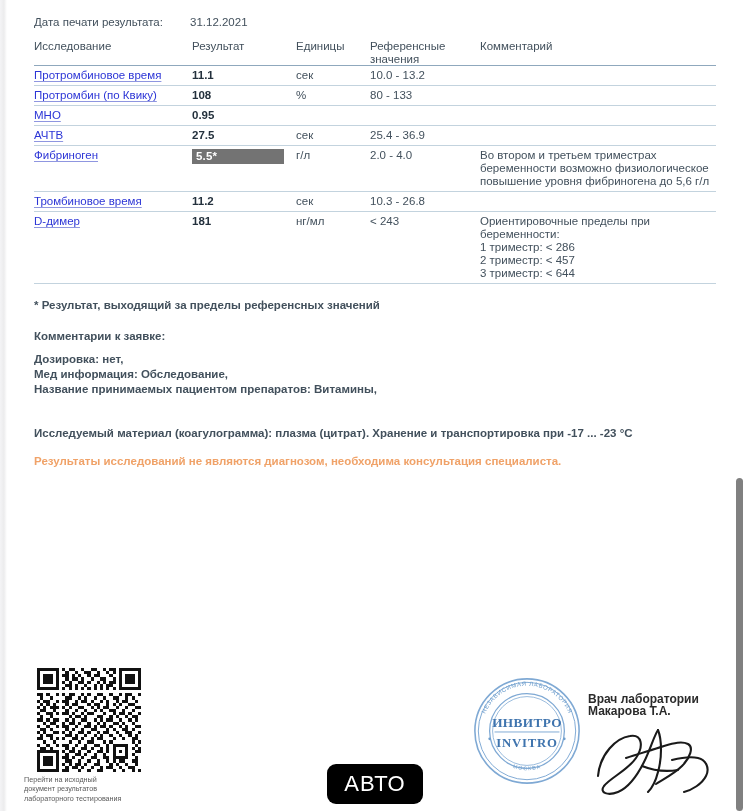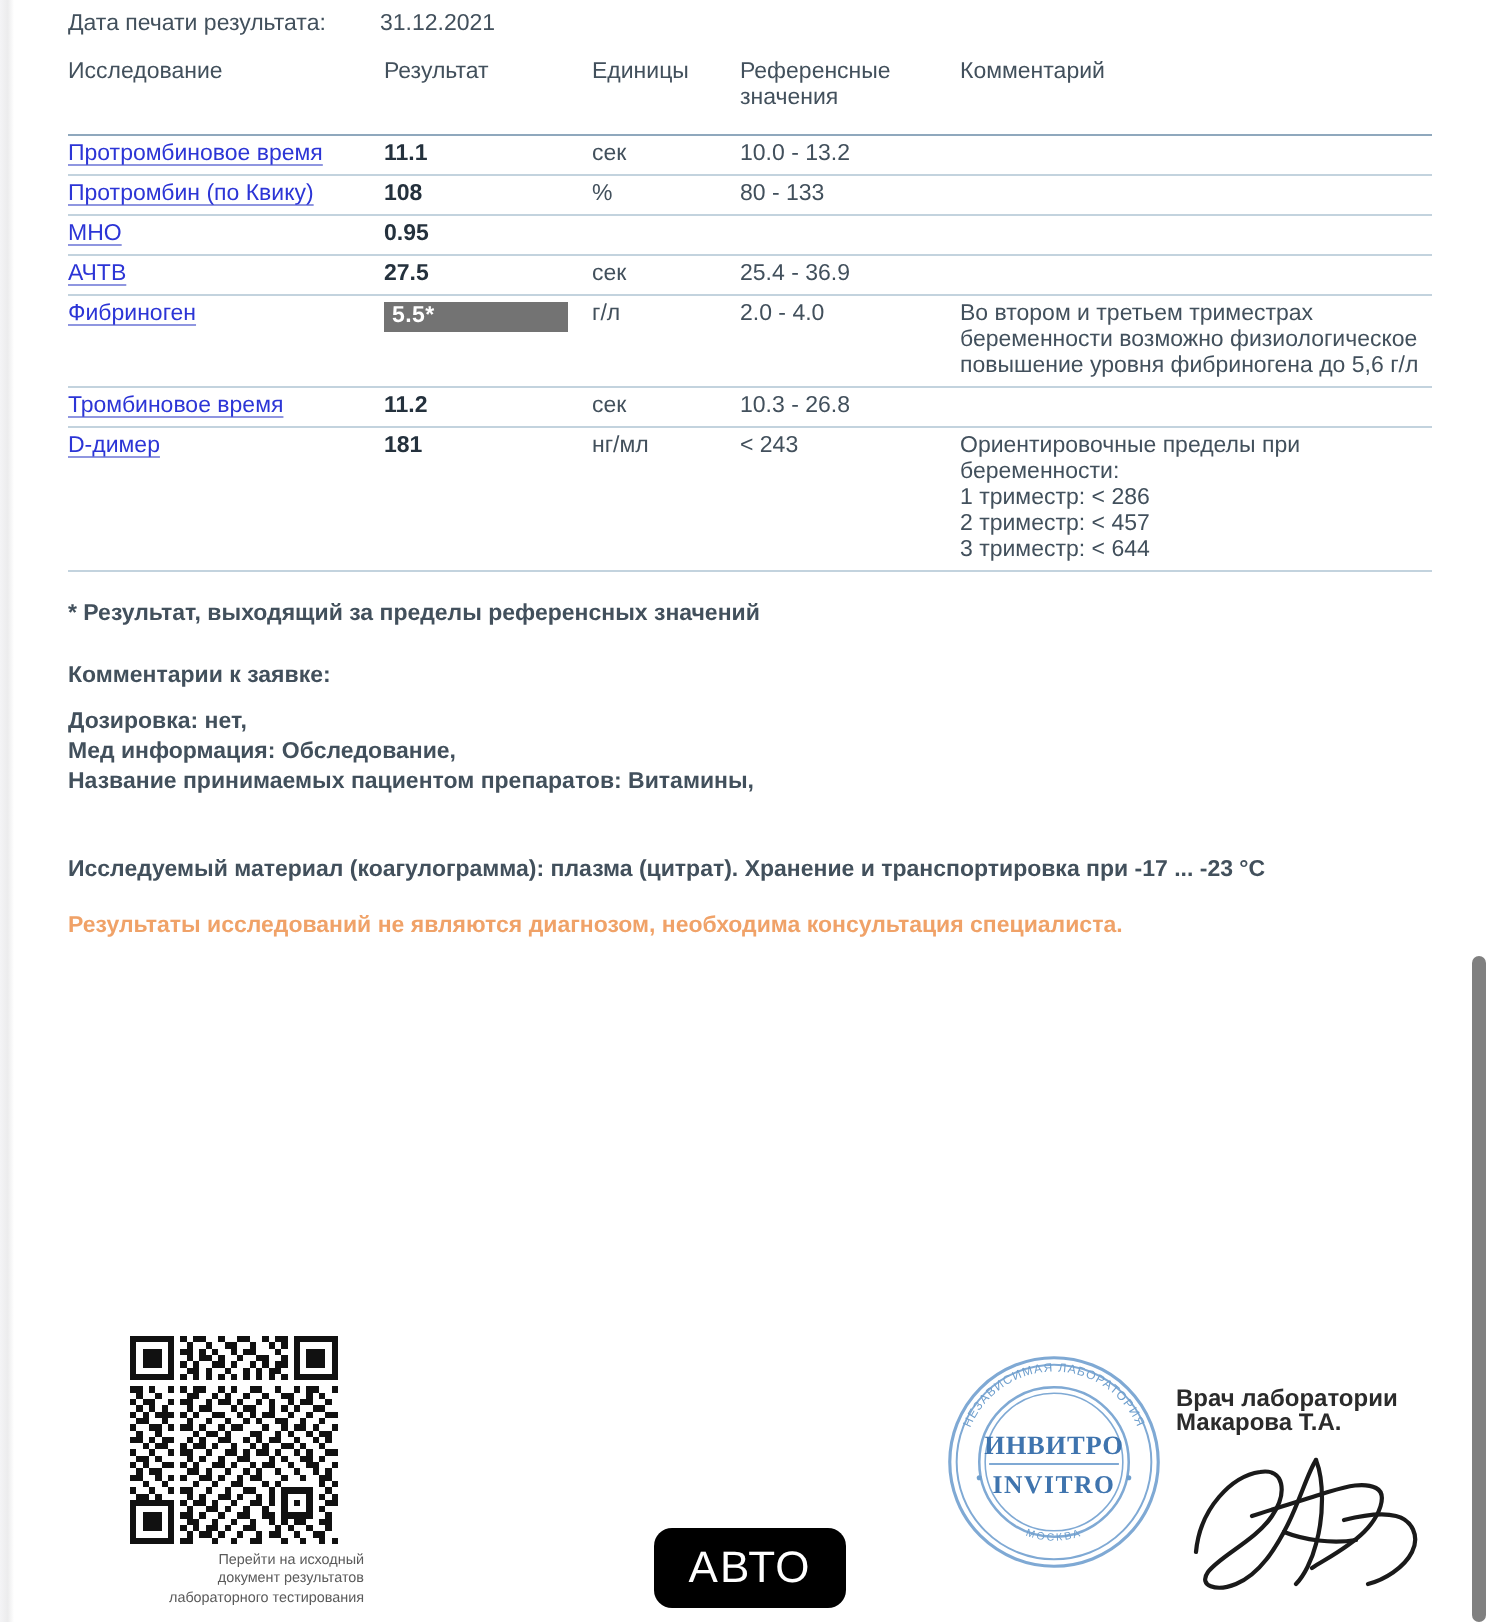--- a/index.html
+++ b/index.html
@@ -56,40 +56,40 @@
     width: 682px;
     color: #3b4a57;
   }
 
   
   .printdate {
     display: flex;
     align-items: baseline;
     font-size: 11.5px;
     color: #42505c;
-    padding-top: 6px;
+    padding-top: 16px;
     height: 17px;
   }
   .printdate .label { width: 156px; }
   .printdate .value { color: #42505c; }
 
   
   table.results {
     border-collapse: collapse;
     width: 682px;
     margin-top: 7px;
     table-layout: fixed;
   }
   table.results th {
     font-size: 11.5px;
     font-weight: normal;
     color: #42505c;
     text-align: left;
     vertical-align: top;
-    padding: 0 4px 12px 0;
+    padding: 0 4px 0 0;
     line-height: 12.5px;
   }
   thead tr.header-row th {
     border-bottom: 1.6px solid #8fa8bd;
   }
   table.results td {
     font-size: 11.5px;
     vertical-align: top;
     padding: 3px 4px 3px 0;
     border-bottom: 1px solid #c3d3de;
@@ -141,21 +141,21 @@
     cursor: pointer;
   }
   .notes .disclaimer {
     margin-top: 13px;
     color: #f0a268;
   }
 
   
   .footer { position: absolute; left: 0; top: 662px; width: 750px; height: 149px; }
 
-  .qr-block { position: absolute; left: 52px; top: 6px; width: 130px; text-align: right; }
+  .qr-block { position: absolute; left: 24px; top: 6px; width: 130px; text-align: left; }
   .qr-img { width: 104px; height: 104px; margin: 0 auto; display: block; }
   .qr-caption {
     font-size: 7.2px;
     line-height: 9.3px;
     color: #5a5a5a;
     margin-top: 3px;
   }
 
   .stamp-block { position: absolute; left: 468px; top: 4px; width: 240px; height: 145px; }
   .stamp { position: absolute; left: 0; top: 6px; width: 118px; height: 118px; }

